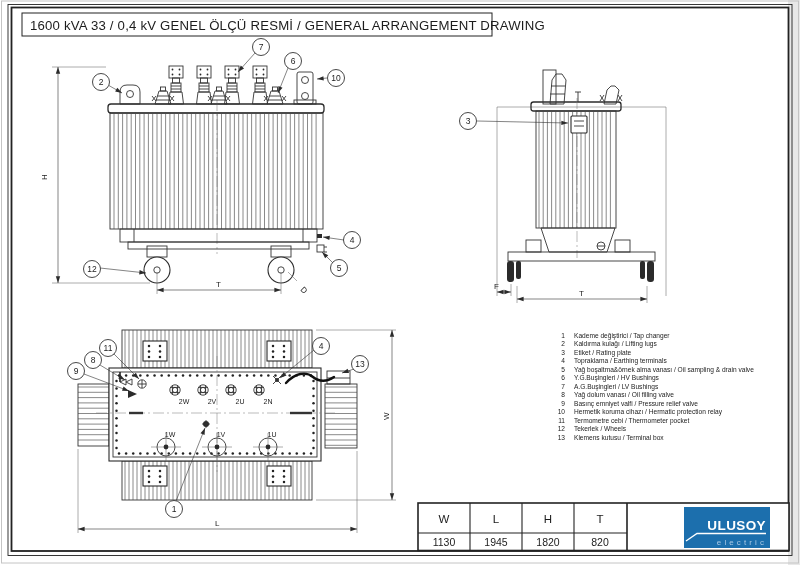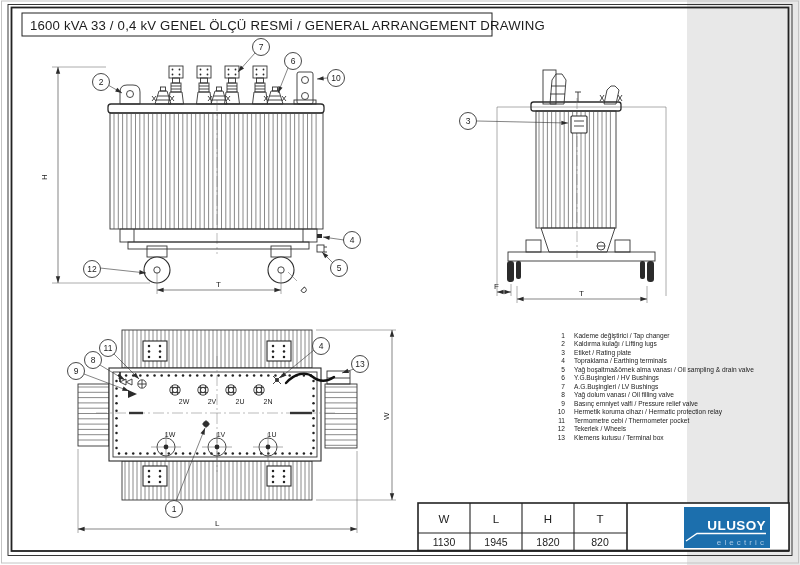--- a/index.html
+++ b/index.html
@@ -1,16 +1,16 @@
 <!DOCTYPE html>
 <html><head>
 <meta charset="utf-8">
 <style>
   html,body{margin:0;padding:0;background:#e8e8e8;}
-  .page{position:relative;width:687px;height:565px;background:#ffffff;font-family:"Liberation Sans",sans-serif;}
+  .page{position:relative;width:788px;height:565px;background:#ffffff;font-family:"Liberation Sans",sans-serif;}
   svg{display:block;}
   svg text{font-family:"Liberation Sans",sans-serif;fill:#1c1c1c;}
   .ln{stroke:#333;stroke-width:0.9;fill:none;}
   .ln2{stroke:#2b2b2b;stroke-width:1.3;fill:none;}
   .lnw{stroke:#2b2b2b;stroke-width:1.1;fill:#fff;}
   .thin{stroke:#666;stroke-width:0.55;fill:none;}
   .cline{stroke:#777;stroke-width:0.5;fill:none;stroke-dasharray:11 3 2 3;}
   .fillk{fill:#2b2b2b;stroke:none;}
   .balloon circle{fill:#fff;stroke:#333;stroke-width:0.9;}
   .balloon text{font-size:8.5px;text-anchor:middle;}

